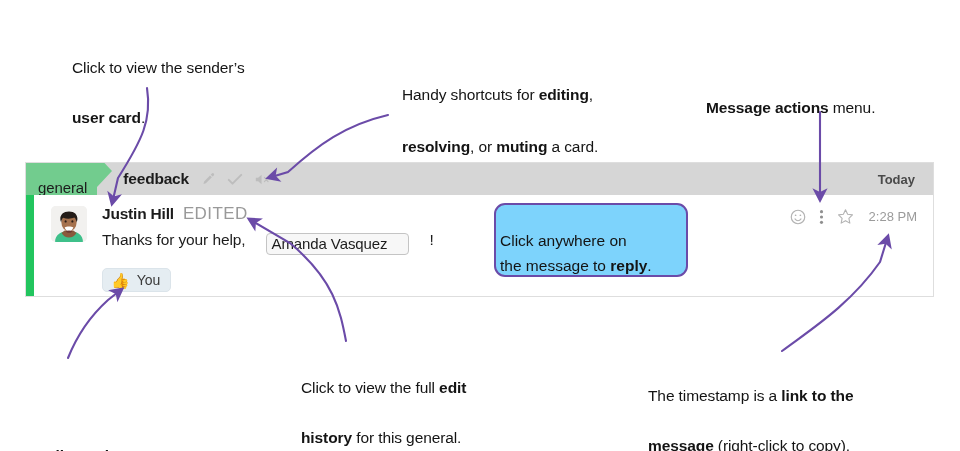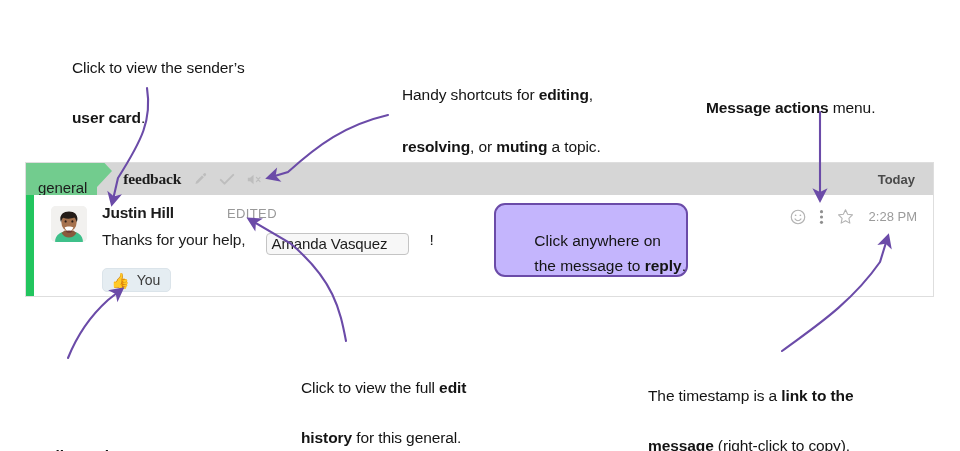--- a/index.html
+++ b/index.html
@@ -77,21 +77,20 @@
     border-top: 16px solid transparent;
     border-bottom: 16px solid transparent;
     border-left: 15px solid #72cc8e;
   }
   #topic-name {
     margin-left: 26px;
     font-size: 15.5px;
     font-weight: 700;
     color: #1c1c1c;
     letter-spacing: -0.2px;
-    font-family: Liberation Serif, serif;
   }
   .topic-actions {
     display: flex;
     align-items: center;
     gap: 11px;
     margin-left: 12px;
   }
   .topic-actions svg { display: block; }
   #today-label {
     margin-left: auto;
@@ -134,24 +133,23 @@
     gap: 9px;
     height: 20px;
   }
   #sender-name {
     font-size: 15.5px;
     font-weight: 700;
     color: #1c1c1c;
     letter-spacing: -0.2px;
   }
   #edited-tag {
-    font-size: 13px;
+    font-size: 17px;
     color: #999999;
     letter-spacing: 0.4px;
-    margin-left: 44px;
   }
   #msg-text {
     margin-top: 5px;
     font-size: 15.5px;
     line-height: 21px;
     color: #1c1c1c;
     letter-spacing: -0.1px;
     display: flex;
     align-items: flex-start;
     gap: 16px;
@@ -202,45 +200,45 @@
 
   
   #reply-callout {
     position: absolute;
     left: 494px;
     top: 203px;
     width: 194px;
     height: 74px;
     border: 2.2px solid #6b4ba8;
     border-radius: 11px;
-    background: #c4b5fd;
+    background: #7dd3fc;
     box-sizing: border-box;
     display: flex;
     align-items: center;
-    justify-content: flex-end;
+    justify-content: flex-start;
   }
   #reply-callout .anno-inner {
     font-size: 15.5px;
     line-height: 25px;
     color: #141414;
     white-space: pre-line;
     padding-left: 4px;
   }
 </style>
 </head>
 <body>
 
 <div class="anno" style="left:72px; top:30px;">
   <span>Click to view the sender’s</span><br>
   <b>user card</b><span>.</span>
 </div>
 
 <div class="anno" style="left:402px; top:56px; line-height:26px;">
   <span>Handy shortcuts for </span><b>editing</b>,<br>
-  <b>resolving</b><span>, or </span><b>muting</b><span> a topic.</span>
+  <b>resolving</b><span>, or </span><b>muting</b><span> a card.</span>
 </div>
 
 <div class="anno" style="left:706px; top:70px;">
   <b>Message actions</b><span> menu.</span>
 </div>
 
 <div class="anno" style="left:24px; top:368px;">
   <br>
   <b>emoji reactions</b><span>.</span>
 </div>

